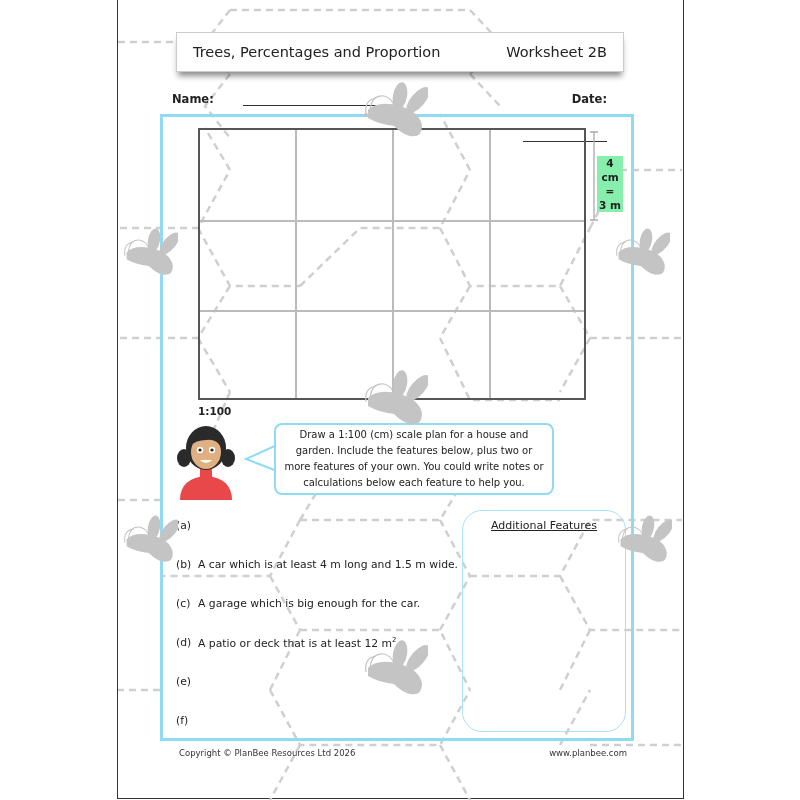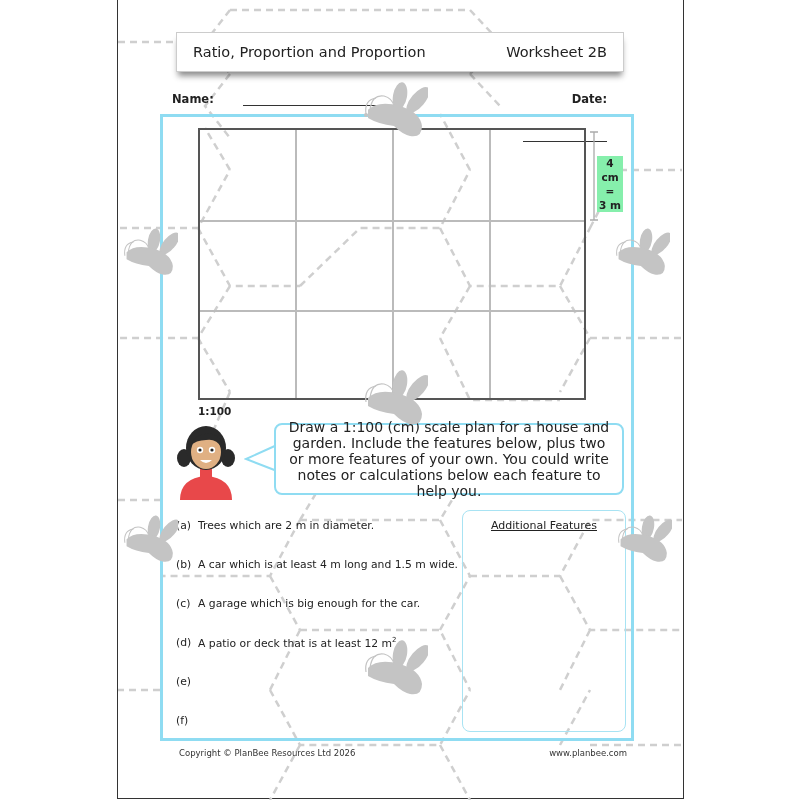--- a/index.html
+++ b/index.html
@@ -30,34 +30,34 @@
     .grid-box {
       position: absolute; left: 198px; top: 128px; width: 388px; height: 272px;
       border: 2px solid #555; box-sizing: border-box;
     }
     .gline-v { position: absolute; top: 0; bottom: 0; width: 2px; background: #bbb; }
     .gline-h { position: absolute; left: 0; right: 0; height: 2px; background: #bbb; }
     .scale-bracket { position: absolute; left: 589px; top: 131px; width: 10px; height: 90px; }
     .scale-label { position: absolute; left: 597px; top: 156px; width: 26px; text-align: center; font-size: 10.5px; font-weight: bold; line-height: 14px; color: #222; background: #86efac; }
     .ratio-label { position: absolute; left: 198px; top: 405px; font-size: 10.5px; font-weight: bold; color: #222; }
     .speech {
-      position: absolute; left: 274px; top: 423px; width: 350px; height: 72px;
+      position: absolute; left: 274px; top: 423px; width: 280px; height: 72px;
       border: 2px solid #8fdcf2; border-radius: 8px; box-sizing: border-box; background: #fff;
       display: flex; align-items: center; justify-content: center; text-align: center;
-      font-size: 14px; line-height: 16px; padding: 4px 8px; color: #222;
+      font-size: 10px; line-height: 16px; padding: 4px 8px; color: #222;
     }
     .speech-tail { position: absolute; left: 244px; top: 443px; width: 34px; height: 30px; }
     .character { position: absolute; left: 176px; top: 420px; width: 60px; height: 80px; }
     .feature-list { position: absolute; left: 176px; top: 519px; width: 290px; }
     .feature-item { height: 39px; font-size: 10.8px; color: #222; display: flex; }
     .feature-letter { width: 22px; }
     .sup { font-size: 7px; vertical-align: super; }
     .addl-box {
       position: absolute; left: 462px; top: 510px; width: 164px; height: 222px;
-      border: 1.5px solid #a8e3f3; border-radius: 8px; box-sizing: border-box; background: transparent;
+      border: 1.5px solid #a8e3f3; border-radius: 20px; box-sizing: border-box; background: transparent;
     }
     .addl-title { position: absolute; left: 0; right: 0; top: 8px; text-align: center; font-size: 11px; text-decoration: underline; color: #222; }
     .footer-left, .footer-right { position: absolute; top: 748px; font-size: 8.5px; color: #333; }
     .footer-left { left: 171px; padding-left: 8px; }
     .footer-right { right: 173px; }
     .bee { position: absolute; width: 70px; height: 60px; pointer-events: none; }
   </style>
 </head>
 <body>
 
@@ -69,21 +69,21 @@
     <path d="M120 228 H198 L230 170 M198 228 L230 286 H300 M230 170 L205 128 M230 286 L198 338 H120 M198 338 L230 392"></path>
     <path d="M300 286 L360 228 H440 L470 170 M440 228 L470 286 H560 L590 228 M470 170 L440 114 M590 228 L620 170 M620 170 H682"></path>
     <path d="M470 286 L440 338 M560 286 L590 338 H682 M590 338 L560 392 M440 338 L470 400 H560"></path>
     <path d="M118 500 H160 M230 392 L205 450 M300 520 L270 576 H160 M300 520 L330 470 M300 520 H440 L470 470 M440 520 L470 576 M470 576 H560 L590 520 H682"></path>
     <path d="M270 576 L300 630 M300 630 L270 690 M300 630 H440 L470 690 M440 630 L470 576 M270 690 L300 745 H440 L470 690"></path>
     <path d="M560 576 L590 630 H682 M590 630 L560 690 M160 690 H118 M560 745 L590 690 M300 745 L270 800 M440 745 L470 800 M590 745 H682"></path>
   </g>
 </svg>
 
 <div class="header-box">
-  <span class="header-title">Ratio, Proportion and Proportion</span>
+  <span class="header-title">Trees, Percentages and Proportion</span>
   <span class="header-sheet">Worksheet 2B</span>
 </div>
 
 <div class="name-row">
   <span>Name:</span>
   <span class="line" style="width:150px"></span>
 </div>
 <div class="date-row">
   <span>Date:</span>
   <span class="line" style="width:84px"></span>
@@ -127,21 +127,20 @@
 <svg class="speech-tail" viewBox="0 0 34 30">
   <path d="M33 2 L2 16 L33 28" stroke="#8fdcf2" stroke-width="2" fill="#fff"></path>
 </svg>
 <div class="speech">
   <span>Draw a 1:100 (cm) scale plan for a house and garden. Include the features below, plus two or more features of your own. You could write notes or calculations below each feature to help you.</span>
 </div>
 
 <div class="feature-list">
   <div class="feature-item">
     <span class="feature-letter">(a)</span>
-    <span>Trees which are 2 m in diameter.</span>
   </div>
   <div class="feature-item">
     <span class="feature-letter">(b)</span>
     <span>A car which is at least 4 m long and 1.5 m wide.</span>
   </div>
   <div class="feature-item">
     <span class="feature-letter">(c)</span>
     <span>A garage which is big enough for the car.</span>
   </div>
   <div class="feature-item">

